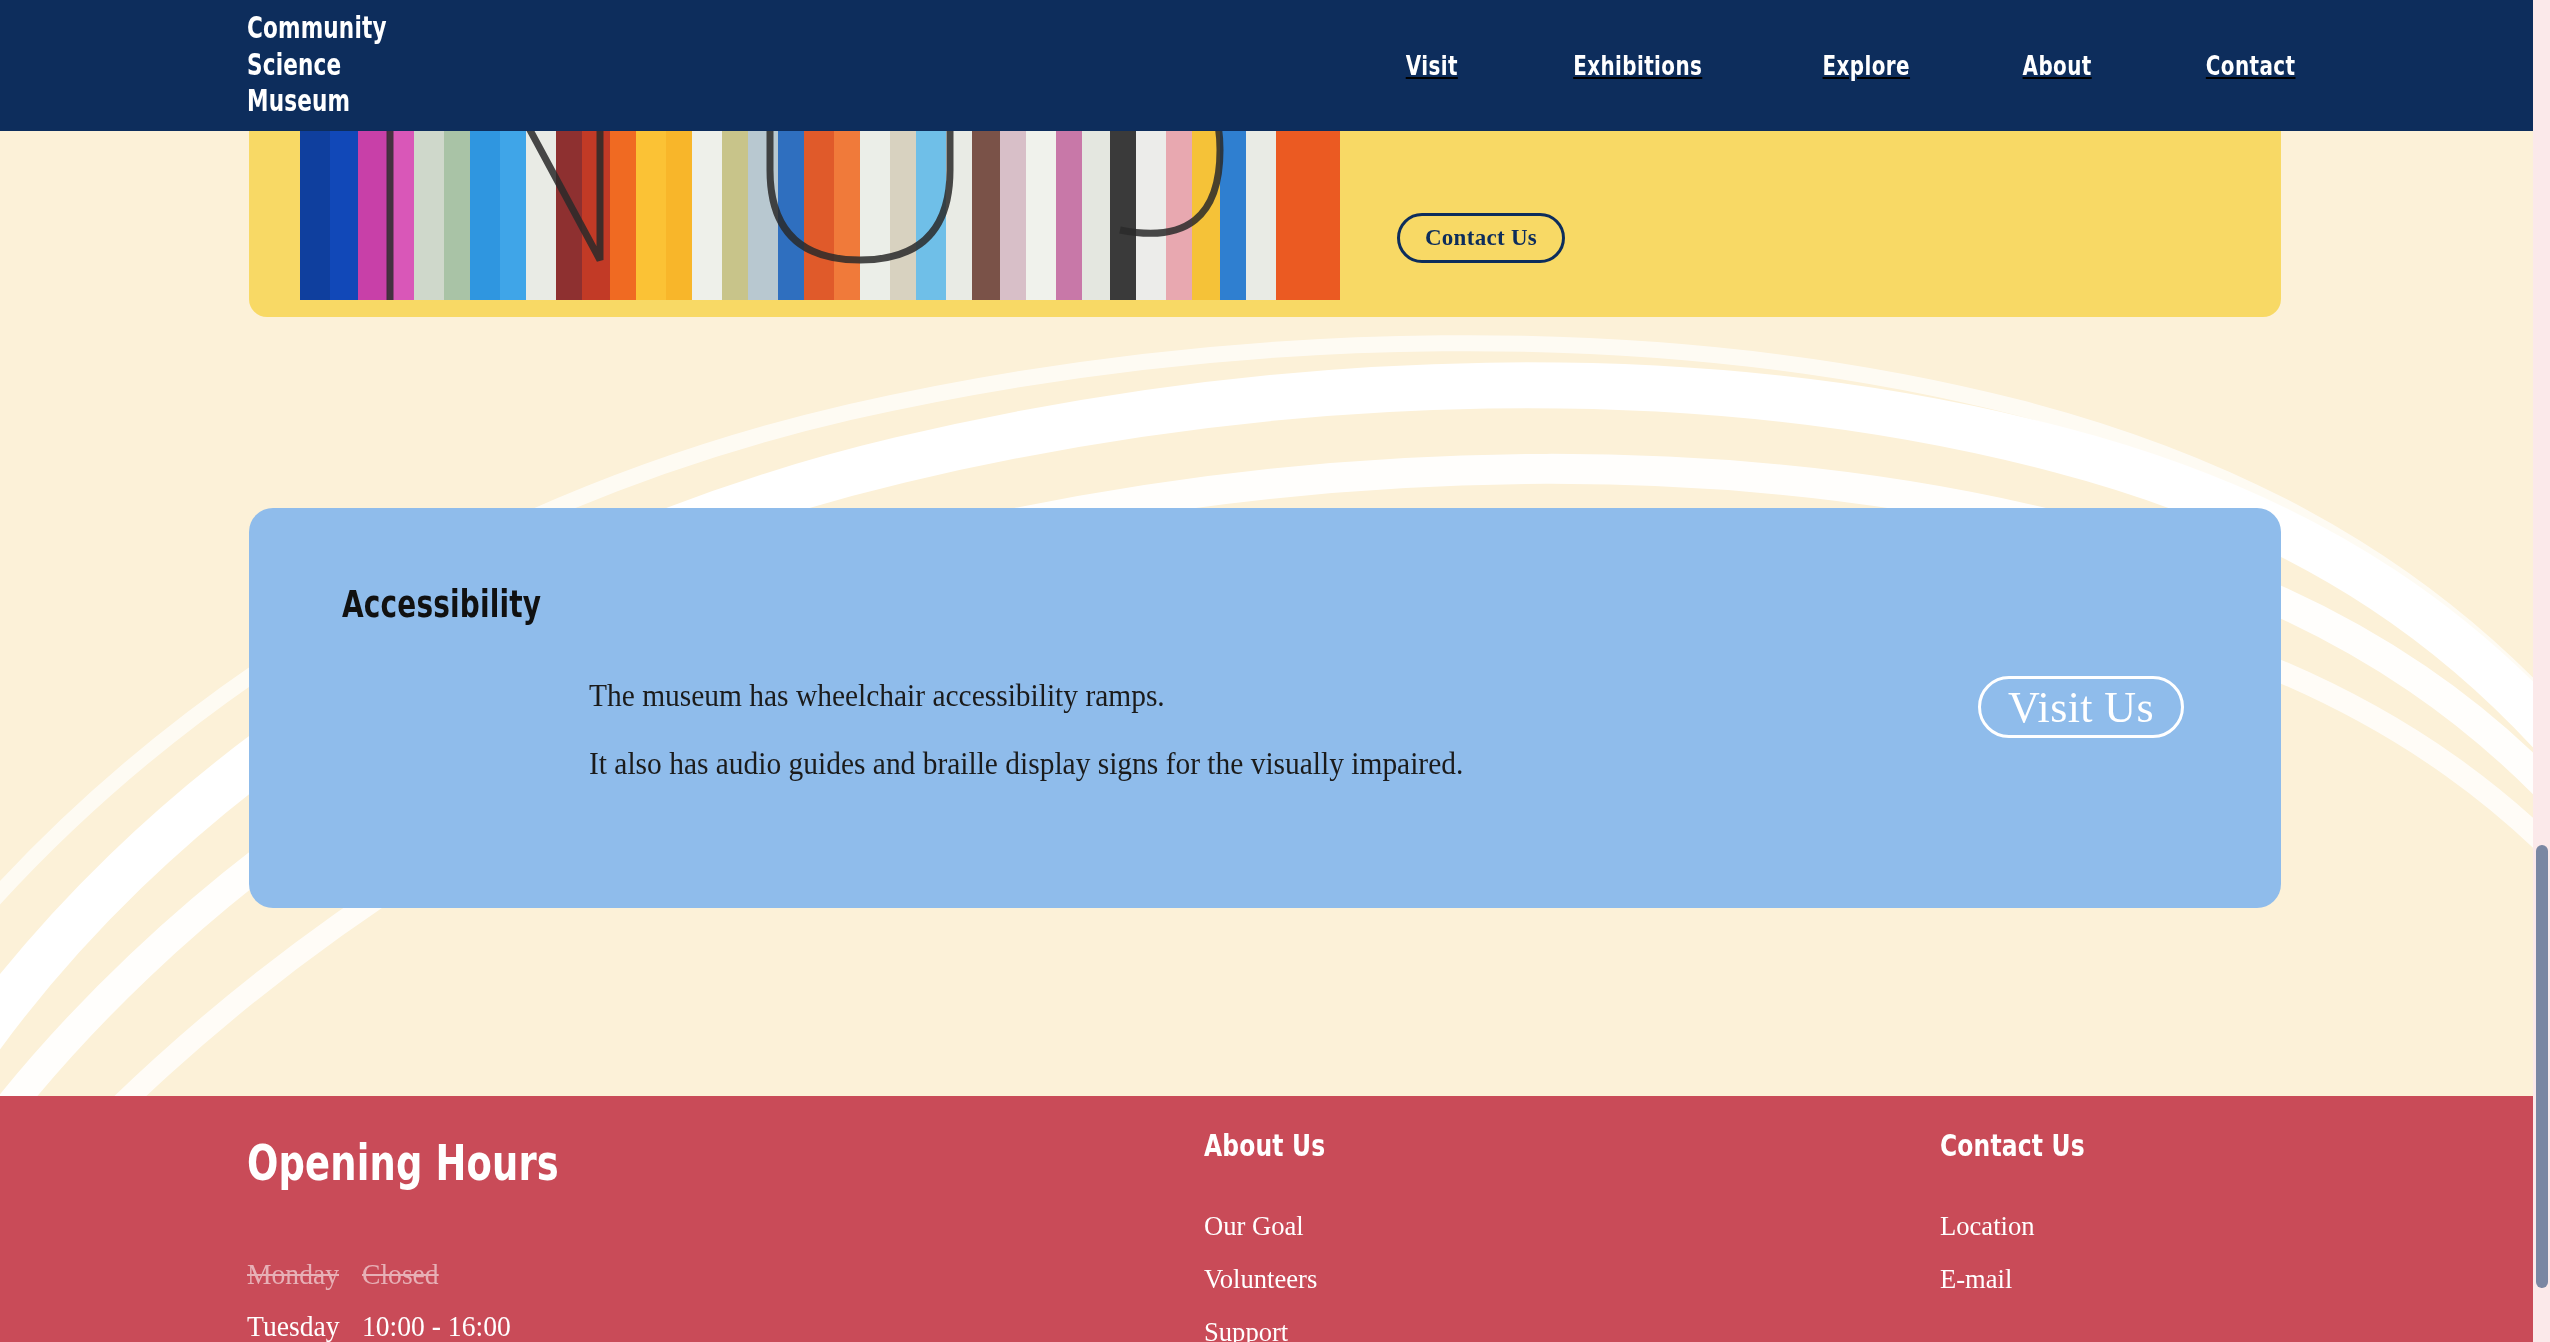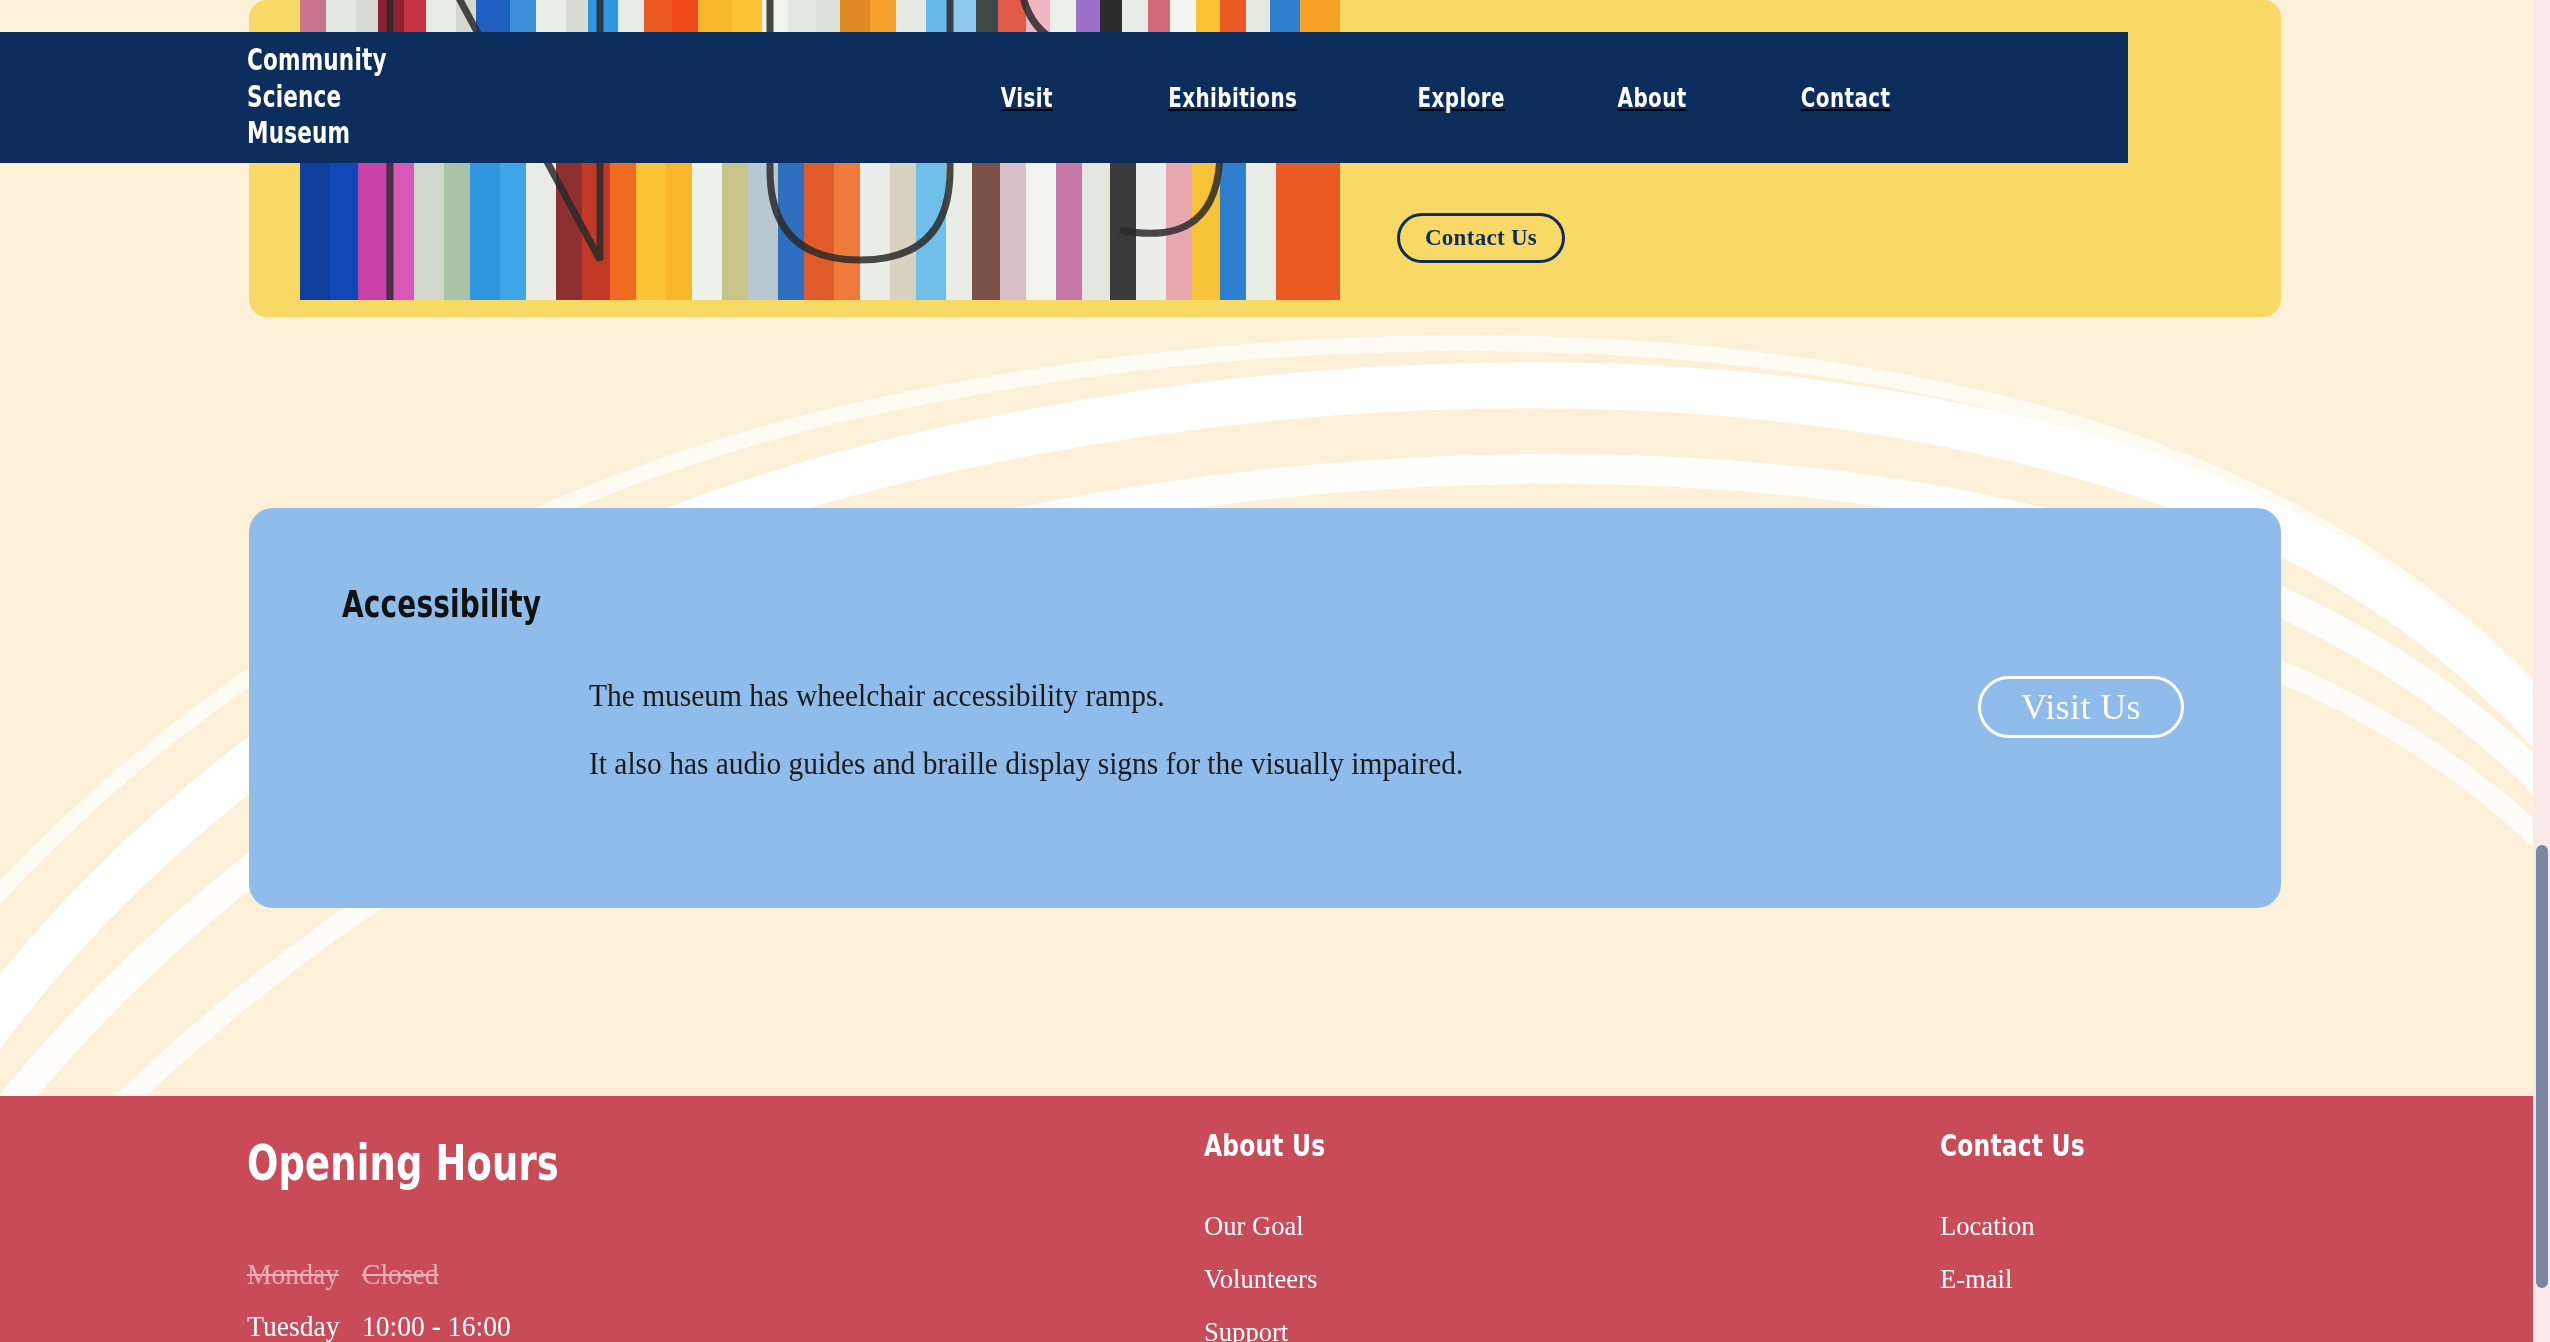--- a/index.html
+++ b/index.html
@@ -36,27 +36,26 @@
     overflow: hidden;
     pointer-events: none;
     z-index: 0;
   }
   #wave-bg svg { display: block; width: 2533px; height: 966px; }
 
   
   #site-header {
     position: absolute;
     left: 0; top: 0;
-    width: 2128px;
+    width: 2533px;
     height: 131px;
     background: #0D2D5C;
     z-index: 40;
     display: flex;
     align-items: center;
-    margin-top: 32px;
   }
 
   #brand {
     position: absolute;
     left: 247px;
     top: 10px;
     color: #ffffff;
     font-family: "Liberation Sans Narrow", "DejaVu Sans Condensed", "Liberation Sans", sans-serif;
     font-weight: bold;
     font-size: 30px;
@@ -180,21 +179,21 @@
     position: absolute;
     left: 1978px;
     top: 676px;
     width: 206px;
     height: 62px;
     border: 3px solid #ffffff;
     border-radius: 999px;
     background: transparent;
     color: #ffffff;
     font-family: "Liberation Serif", serif;
-    font-size: 36px;
+    font-size: 44px;
     cursor: pointer;
     display: flex;
     align-items: center;
     justify-content: center;
     z-index: 12;
     letter-spacing: 0.4px;
   }
 
   
   #site-footer {

